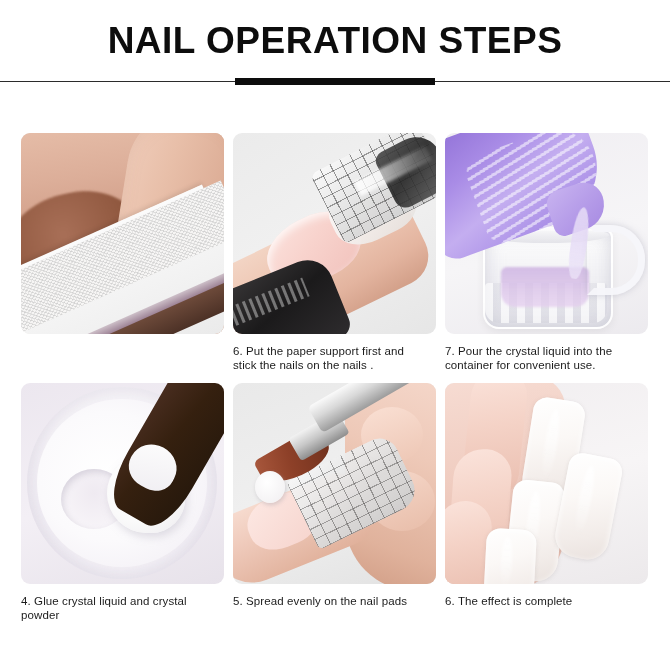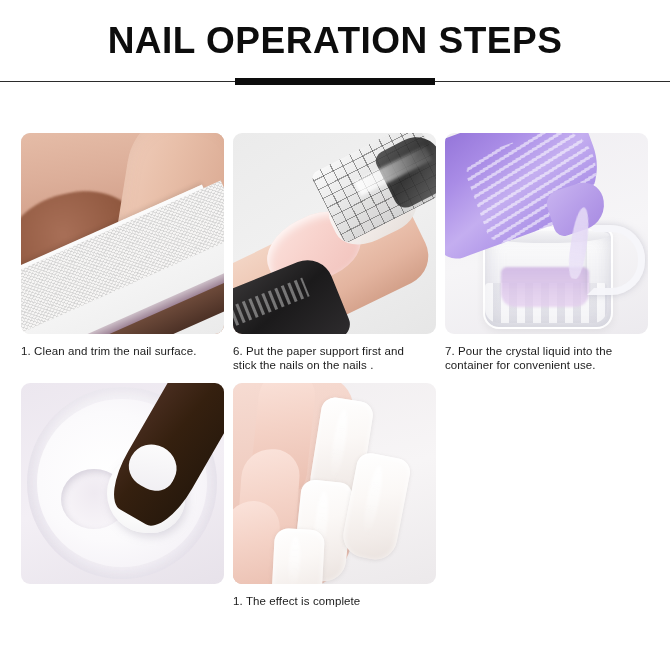--- a/index.html
+++ b/index.html
@@ -426,21 +426,20 @@
         <div class="layer p1-hand"></div>
         <div class="layer p1-knuckle"></div>
         <div class="layer p1-thumb"></div>
         <div class="layer p1-nail"></div>
         <div class="layer p1-nail-gloss"></div>
         <div class="layer p1-file"></div>
         <div class="layer p1-file-grit"></div>
         <div class="layer p1-file-edge"></div>
         <div class="layer p1-file-side"></div>
       </div>
-      <div class="caption">1. Clean and trim the nail surface.</div>
     </div>
 
     <div class="step-cell">
       <div class="photo p2">
         <div class="layer p2-finger"></div>
         <div class="layer p2-nailbed"></div>
         <div class="layer p2-nail-tip"></div>
         <div class="layer p2-form"></div>
         <div class="layer p2-form-dark"></div>
         <div class="layer p2-form-shine"></div>
@@ -473,39 +472,56 @@
 
     <div class="step-cell">
       <div class="photo p4">
         <div class="layer p4-jar"></div>
         <div class="layer p4-powder"></div>
         <div class="layer p4-dip"></div>
         <div class="layer p4-blob"></div>
         <div class="layer p4-brush"></div>
         <div class="layer p4-brush-tip"></div>
       </div>
+      <div class="caption">4. Glue crystal liquid and crystal
+powder</div>
     </div>
 
+    <div class="step-cell">
+      <div class="photo p5">
+        <div class="layer p5-hand"></div>
+        <div class="layer p5-fingertip1"></div>
+        <div class="layer p5-fingertip2"></div>
+        <div class="layer p5-finger-low"></div>
+        <div class="layer p5-nail-low"></div>
+        <div class="layer p5-form"></div>
+        <div class="layer p5-bristles"></div>
+        <div class="layer p5-ferrule"></div>
+        <div class="layer p5-handle"></div>
+        <div class="layer p5-bead"></div>
+      </div>
+      <div class="caption">5. Spread evenly on the nail pads</div>
+    </div>
 
     <div class="step-cell">
       <div class="photo p6">
         <div class="layer p6-palm"></div>
 
         <div class="p6-finger" style="left:22px;  top:-14px; width:56px; height:128px; transform:rotate(6deg);"></div>
         <div class="p6-nail" style="left:82px;  top:16px;  width:52px; height:104px; transform:rotate(9deg);"></div>
         <div class="p6-gloss" style="left:100px; top:26px;  width:12px; height:70px;  transform:rotate(9deg);"></div>
 
         <div class="p6-finger" style="left:6px;   top:66px;  width:58px; height:124px; transform:rotate(4deg);"></div>
         <div class="p6-nail" style="left:64px;  top:98px;  width:52px; height:100px; transform:rotate(6deg);"></div>
         <div class="p6-gloss" style="left:82px;  top:108px; width:12px; height:66px;  transform:rotate(6deg);"></div>
 
         <div class="p6-finger" style="left:-10px; top:118px; width:56px; height:96px;  transform:rotate(2deg);"></div>
         <div class="p6-nail" style="left:40px;  top:146px; width:50px; height:78px;  transform:rotate(3deg);"></div>
         <div class="p6-gloss" style="left:56px;  top:154px; width:11px; height:50px;  transform:rotate(3deg);"></div>
 
         <div class="p6-nail" style="left:116px; top:72px;  width:54px; height:104px; transform:rotate(11deg);"></div>
         <div class="p6-gloss" style="left:134px; top:82px;  width:12px; height:70px;  transform:rotate(11deg);"></div>
       </div>
-      <div class="caption">1. The effect is complete</div>
+      <div class="caption">6. The effect is complete</div>
     </div>
 
   </div>
 </div>
 
 </body></html>

